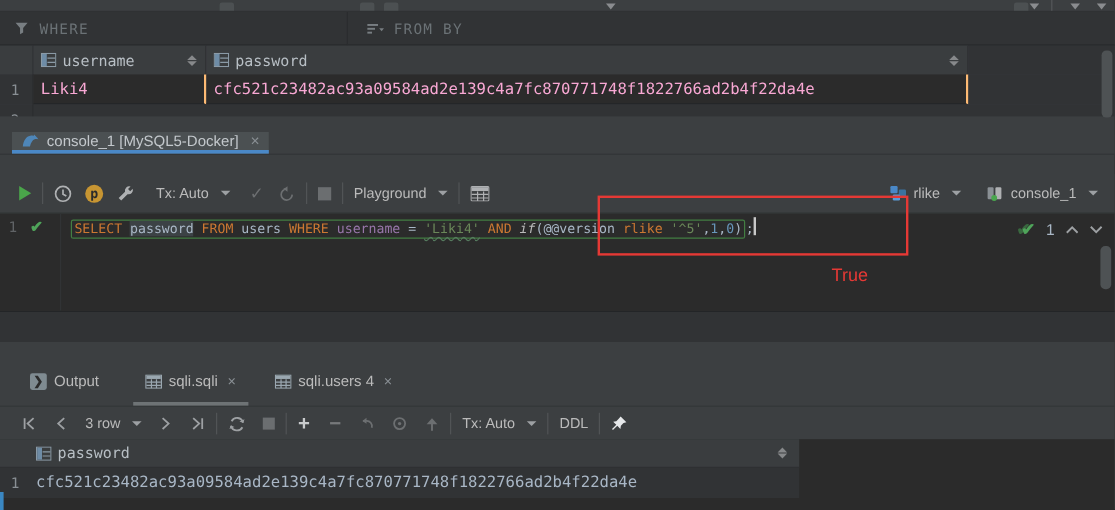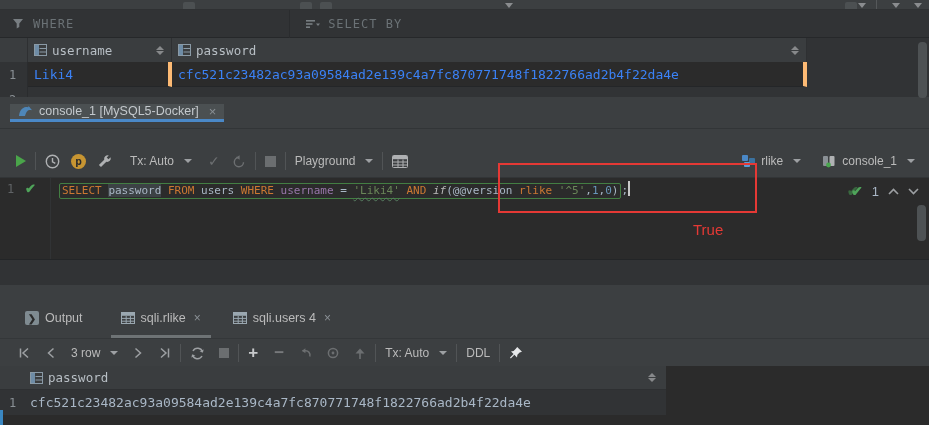--- a/index.html
+++ b/index.html
@@ -28,36 +28,36 @@
   .g-header { display:flex; height:24px; }
   .g-header .gut { width:28px; background:#3A3D3F; border-right:1px solid #2E3032; }
   .g-hcell { display:flex; align-items:center; background:#3A3D3F; border-right:1px solid #2E3032;
     color:#B8BFC5; font-family:"DejaVu Sans Mono", monospace; font-size:12.5px; padding-left:6px; }
   .g-hcell .spacer { flex:1; }
   .g-hfill { flex:1; background:#313335; }
   .g-row { display:flex; height:25px; }
   .g-row .gut { width:28px; background:#313335; border-right:1px solid #2A2C2E;
     color:#8A9095; font-family:"DejaVu Sans Mono", monospace; font-size:12px;
     display:flex; align-items:center; justify-content:flex-start; padding-left:9px; }
-  .g-cell { background:#2B2B2B; border-right:4px solid #fdba74; border-bottom:1px solid #242628;
-    color:#3b82f6; font-family:"DejaVu Sans Mono", monospace; font-size:13px;
+  .g-cell { background:#2B2B2B; border-right:2px solid #fdba74; border-bottom:1px solid #242628;
+    color:#f9a8d4; font-family:"DejaVu Sans Mono", monospace; font-size:13px;
     display:flex; align-items:center; padding-left:6px; white-space:nowrap; overflow:hidden; }
   .g-rfill { flex:1; background:#313335; }
   .w-user { width:144px; } .w-pass { width:635px; }
 
   .sort-icon { display:inline-flex; flex-direction:column; gap:1px; margin-right:7px; }
   .sort-icon i { width:0; height:0; border-left:4px solid transparent; border-right:4px solid transparent; display:block; }
   .sort-icon .up { border-bottom:4px solid #87898B; }
   .sort-icon .dn { border-top:4px solid #87898B; }
 
   .scroll-thumb { position:absolute; background:#4E5254; border-radius:4px; z-index:5; }
 
   
   .etabs { position:absolute; left:0; top:97px; width:929px; height:32px; background:#3C3F41;
-    display:flex; align-items:center; border-bottom:1px solid #323537; }
+    display:flex; align-items:flex-end; border-bottom:1px solid #323537; }
   .etab { margin-left:10px; display:flex; align-items:center; gap:6px; padding:0 8px 0 8px;
     background:#4B5052; border-bottom:3px solid #4A88C7; color:#C3C8CC; font-size:12.5px; }
   .etab .close { color:#8A9095; font-size:13px; margin-left:4px; }
 
   
   .ctoolbar { position:absolute; left:0; top:145px; width:929px; height:33px; background:#3C3F41;
     display:flex; align-items:center; border-bottom:1px solid #323537; }
   .tb-div { width:1px; height:18px; background:#515456; margin:0 9px; }
   .tb-label { color:#BBBBBB; font-size:12px; white-space:nowrap; }
   .dd-arrow { width:0; height:0; border-left:4px solid transparent; border-right:4px solid transparent; border-top:4px solid #9DA0A3; margin-left:5px; display:inline-block; }
@@ -145,21 +145,21 @@
     <span class="filter-label" style="margin-left:9px">WHERE</span>
     <span class="fdiv" style="margin-left:215px"></span>
     <span class="icon-btn" style="margin-left:16px">
       <svg width="14" height="12" viewBox="0 0 14 12">
         <rect x="0" y="2" width="9" height="1.6" fill="#787E82"></rect>
         <rect x="0" y="5.2" width="6.5" height="1.6" fill="#787E82"></rect>
         <rect x="0" y="8.4" width="4" height="1.6" fill="#787E82"></rect>
         <path d="M10 5.5h4l-2 2.6z" fill="#787E82"></path>
       </svg>
     </span>
-    <span class="filter-label" style="margin-left:8px">SELECT BY</span>
+    <span class="filter-label" style="margin-left:8px">FROM BY</span>
   </div>
 
   <div class="grid-top">
     <div class="g-header">
       <div class="gut"></div>
       <div class="g-hcell w-user">
         <svg width="13" height="12" viewBox="0 0 13 12" style="margin-right:5px">
             <rect x="0.5" y="0.5" width="12" height="11" fill="none" stroke="#8A9AA6"></rect>
             <rect x="1" y="1" width="4" height="10" fill="#6E8CA6"></rect>
             <line x1="5.5" y1="4.5" x2="12" y2="4.5" stroke="#8A9AA6"></line>
@@ -314,21 +314,21 @@
       </div>
       <div class="bp-tab active" style="margin-left:18px">
         <svg width="14" height="12" viewBox="0 0 14 12">
             <rect x="0.5" y="0.5" width="13" height="11" fill="none" stroke="#9AA7B0"></rect>
             <rect x="1" y="1" width="12" height="2.8" fill="#9AA7B0"></rect>
             <line x1="1" y1="6.4" x2="13" y2="6.4" stroke="#9AA7B0"></line>
             <line x1="1" y1="9.2" x2="13" y2="9.2" stroke="#9AA7B0"></line>
             <line x1="5.2" y1="4" x2="5.2" y2="11.5" stroke="#9AA7B0"></line>
             <line x1="9.4" y1="4" x2="9.4" y2="11.5" stroke="#9AA7B0"></line>
           </svg>
-        <span>sqli.rlike</span>
+        <span>sqli.sqli</span>
         <span class="close">×</span>
       </div>
       <div class="bp-tab" style="margin-left:12px">
         <svg width="14" height="12" viewBox="0 0 14 12">
             <rect x="0.5" y="0.5" width="13" height="11" fill="none" stroke="#9AA7B0"></rect>
             <rect x="1" y="1" width="12" height="2.8" fill="#9AA7B0"></rect>
             <line x1="1" y1="6.4" x2="13" y2="6.4" stroke="#9AA7B0"></line>
             <line x1="1" y1="9.2" x2="13" y2="9.2" stroke="#9AA7B0"></line>
             <line x1="5.2" y1="4" x2="5.2" y2="11.5" stroke="#9AA7B0"></line>
             <line x1="9.4" y1="4" x2="9.4" y2="11.5" stroke="#9AA7B0"></line>

